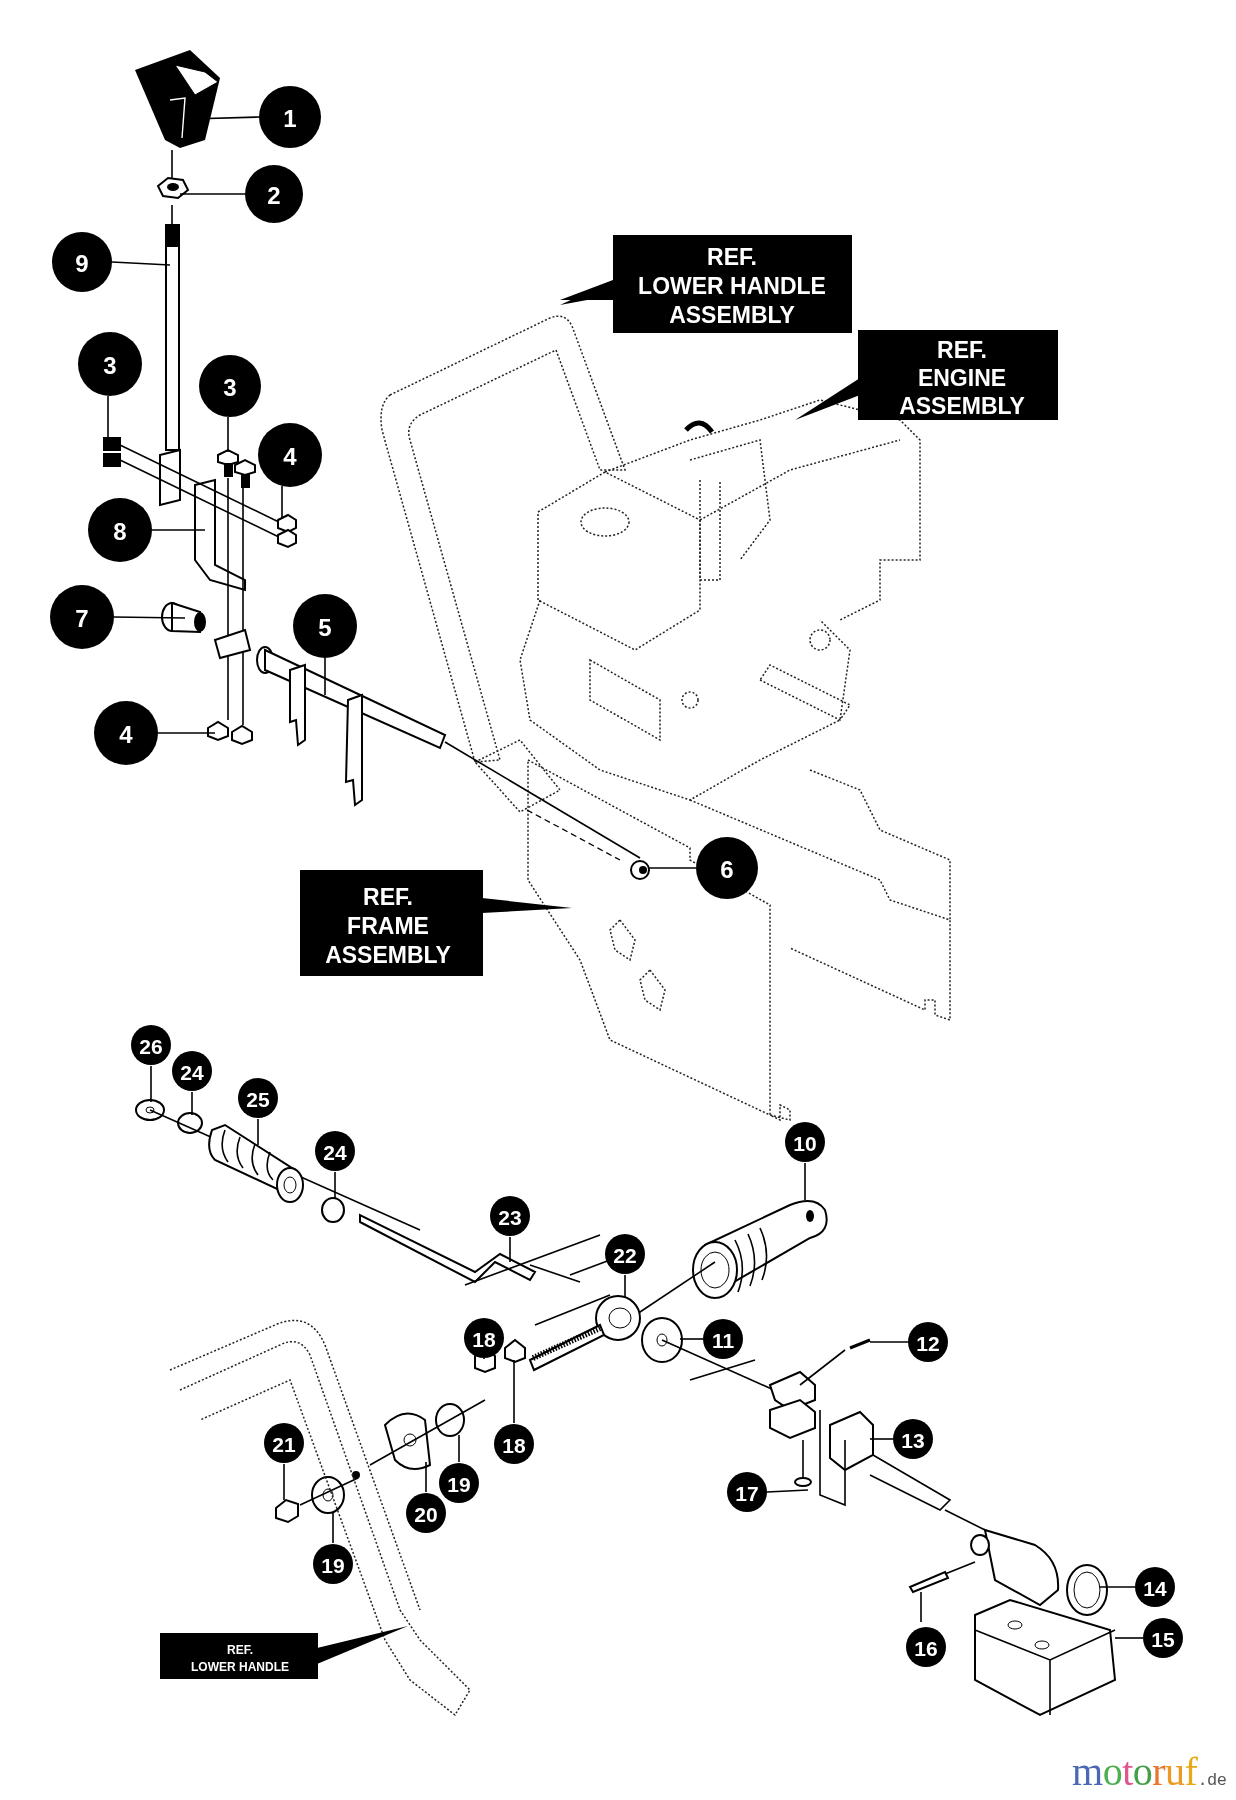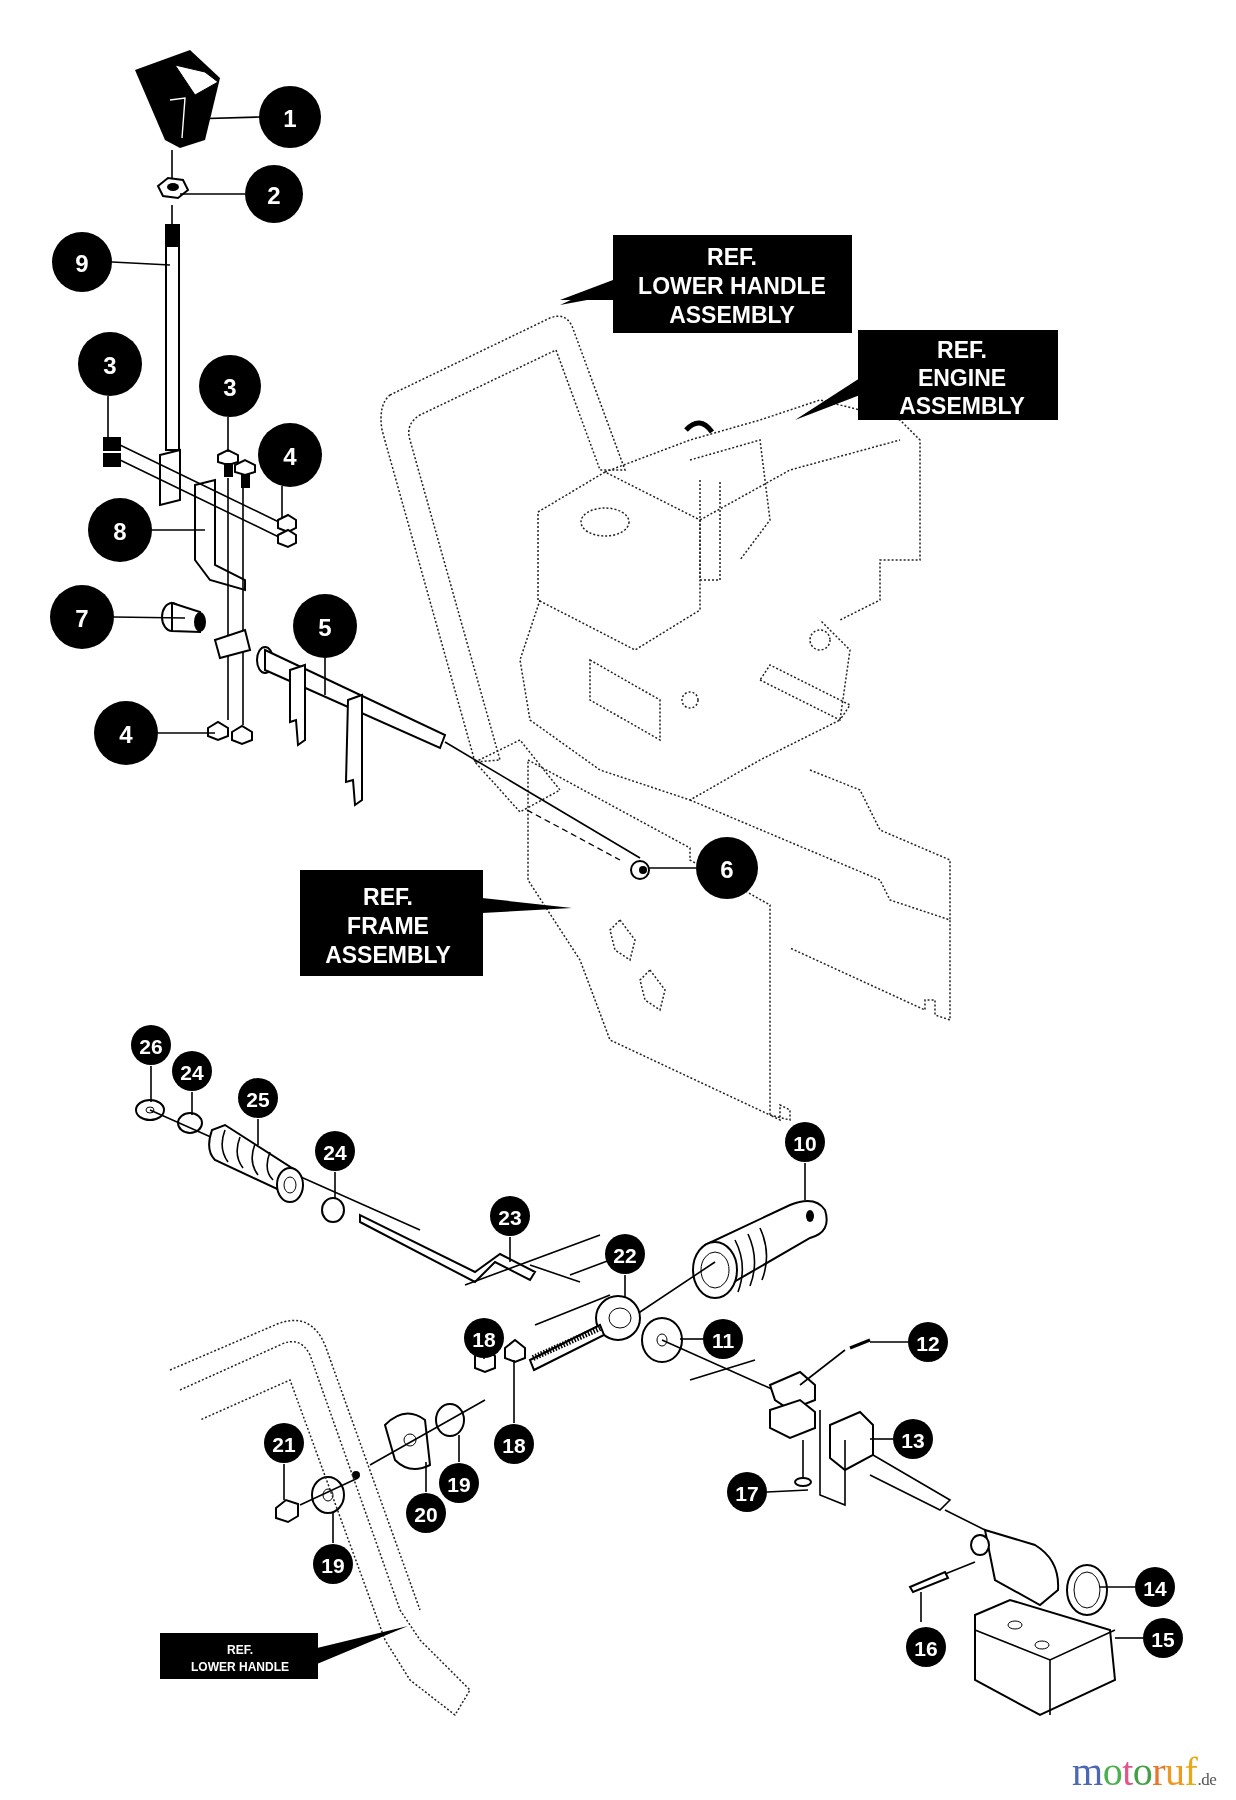--- a/index.html
+++ b/index.html
@@ -5,21 +5,21 @@
   html,body{margin:0;padding:0;background:#fff;}
   body{width:1236px;height:1800px;overflow:hidden;position:relative;font-family:"Liberation Sans",sans-serif;}
   svg{position:absolute;left:0;top:0;}
   .callout-text{font-family:"Liberation Sans",sans-serif;font-weight:bold;fill:#fff;text-anchor:middle;dominant-baseline:central;}
   .ref-text{font-family:"Liberation Sans",sans-serif;font-weight:bold;fill:#fff;text-anchor:middle;}
   .ln{stroke:#000;stroke-width:1.6;fill:none;}
   .part{stroke:#000;stroke-width:2;fill:#fff;}
   .dot{stroke:#222;stroke-width:1.5;fill:none;stroke-dasharray:2 2;}
   .dash{stroke:#000;stroke-width:1.3;fill:none;stroke-dasharray:6 4;}
   .wm{position:absolute;left:1072px;top:1748px;font-family:"Liberation Serif",serif;font-size:40px;letter-spacing:-0.5px;}
-  .wm .de{font-family:Liberation Serif, serif;font-size:17px;color:#555;}
+  .wm .de{font-family:Liberation Mono, monospace;font-size:17px;color:#555;}
 </style>
 </head>
 <body>
 
 <svg width="1236" height="1800" viewBox="0 0 1236 1800">
 
   <g>
     <path class="dot" d="M390,395 L550,318 Q565,312 572,326 L625,470 L600,470 L556,350 L420,415 Q405,424 410,440 L500,760 L475,762 L382,430 Q378,405 390,395Z"></path>
     <path class="dot" d="M475,762 L520,740 L560,790 L520,812Z"></path>
   </g>

